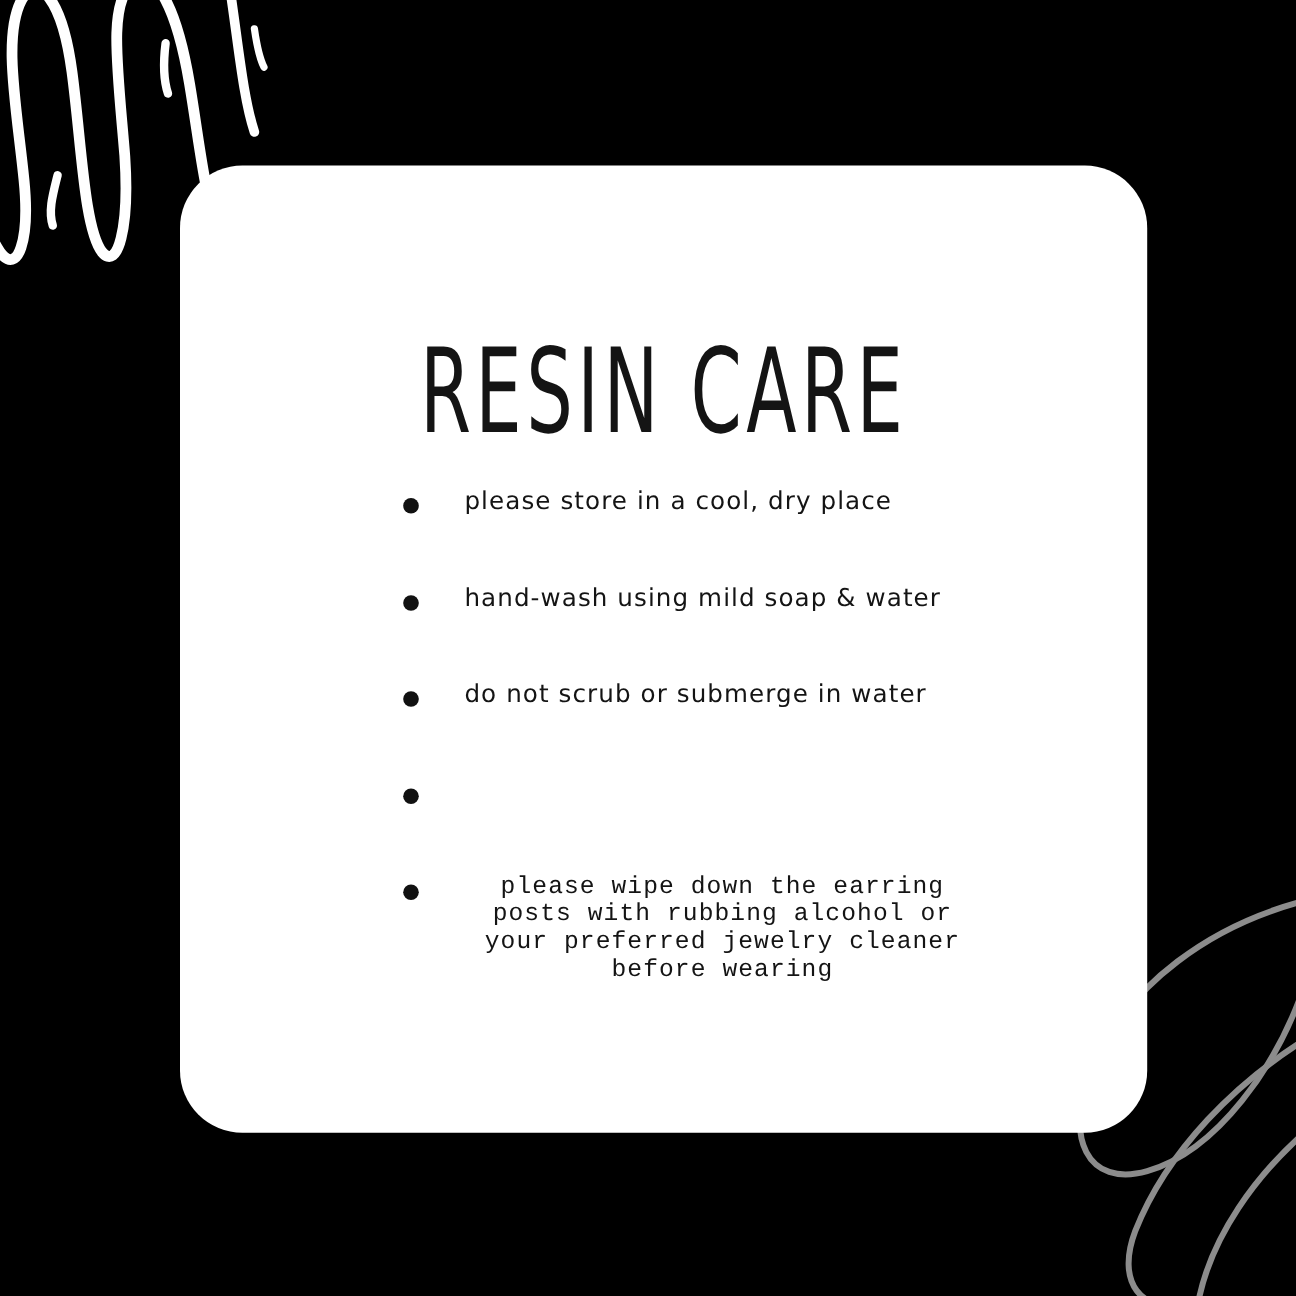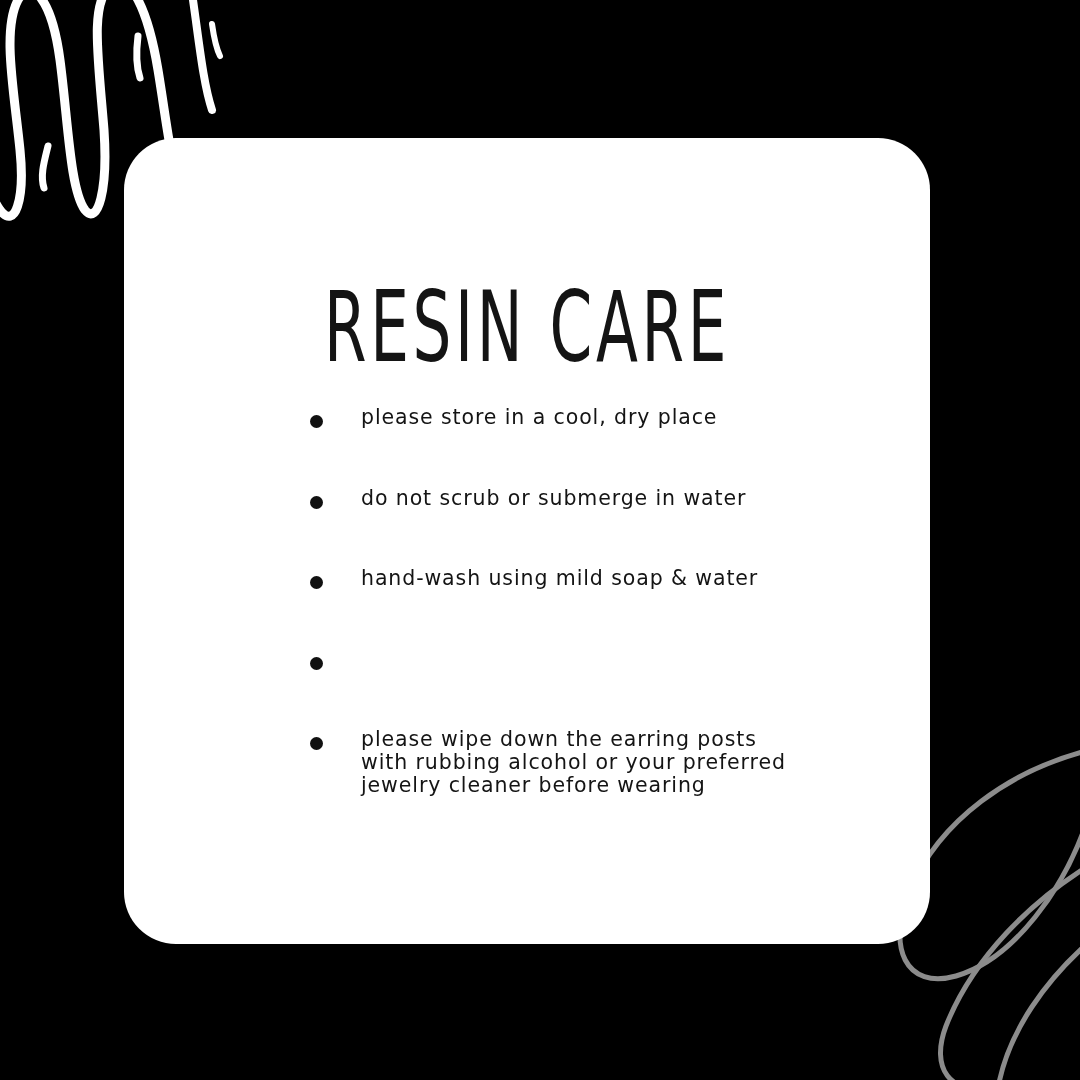--- a/index.html
+++ b/index.html
@@ -31,21 +31,21 @@
     bottom: -20px;
     right: -20px;
     width: 340px;
     height: 360px;
     pointer-events: none;
   }
 
   
   .card {
     position: absolute;
-    left: 124px;
+    left: 150px;
     top: 138px;
     width: 806px;
     height: 806px;
     background: #ffffff;
     border-radius: 52px;
     box-sizing: border-box;
   }
 
   .card-title {
     position: absolute;
@@ -64,20 +64,21 @@
   }
 
   .bullet-list {
     position: absolute;
     top: 268px;
     left: 0;
     width: 100%;
     margin: 0;
     padding: 0;
     list-style: none;
+    text-align: center;
   }
 
   .bullet-row {
     display: flex;
     align-items: flex-start;
     margin-bottom: 58px;
     padding-left: 186px;
     padding-right: 40px;
   }
   .bullet-row:last-child {
@@ -98,20 +99,21 @@
     font-family: "DejaVu Sans", "Liberation Sans", sans-serif;
     font-size: 20.5px;
     line-height: 22.5px;
     letter-spacing: 0.9px;
     color: #141414;
     font-weight: 400;
     max-width: 430px;
   }
   .bullet-text.multiline {
     line-height: 23px;
+    font-family: Liberation Mono, monospace;
   }
 </style>
 </head>
 <body>
 
 <div class="canvas">
 
   <svg class="scribble-tl" viewBox="0 0 400 400">
     <g fill="none" stroke="#ffffff" stroke-width="9" stroke-linecap="round">
       <path d="M 30 60 C 20 140, 40 220, 60 250 C 75 270, 85 240, 80 190 C 74 130, 62 70, 78 40 C 92 16, 112 40, 120 100 C 128 160, 130 230, 145 250 C 158 266, 168 230, 164 170 C 158 96, 150 44, 170 26 C 190 10, 208 50, 218 110 C 228 170, 232 220, 246 232"></path>
@@ -137,26 +139,26 @@
 
     <ul class="bullet-list">
 
       <li class="bullet-row">
         <span class="dot"></span>
         <span class="bullet-text">please store in a cool, dry place</span>
       </li>
 
       <li class="bullet-row">
         <span class="dot"></span>
-        <span class="bullet-text">do not scrub or submerge in water</span>
+        <span class="bullet-text">hand-wash using mild soap &amp; water</span>
       </li>
 
       <li class="bullet-row">
         <span class="dot"></span>
-        <span class="bullet-text">hand-wash using mild soap &amp; water</span>
+        <span class="bullet-text">do not scrub or submerge in water</span>
       </li>
 
       <li class="bullet-row">
         <span class="dot"></span>
       </li>
 
       <li class="bullet-row">
         <span class="dot"></span>
         <span class="bullet-text multiline">please wipe down the earring posts with rubbing alcohol or your preferred jewelry cleaner before wearing</span>
       </li>

